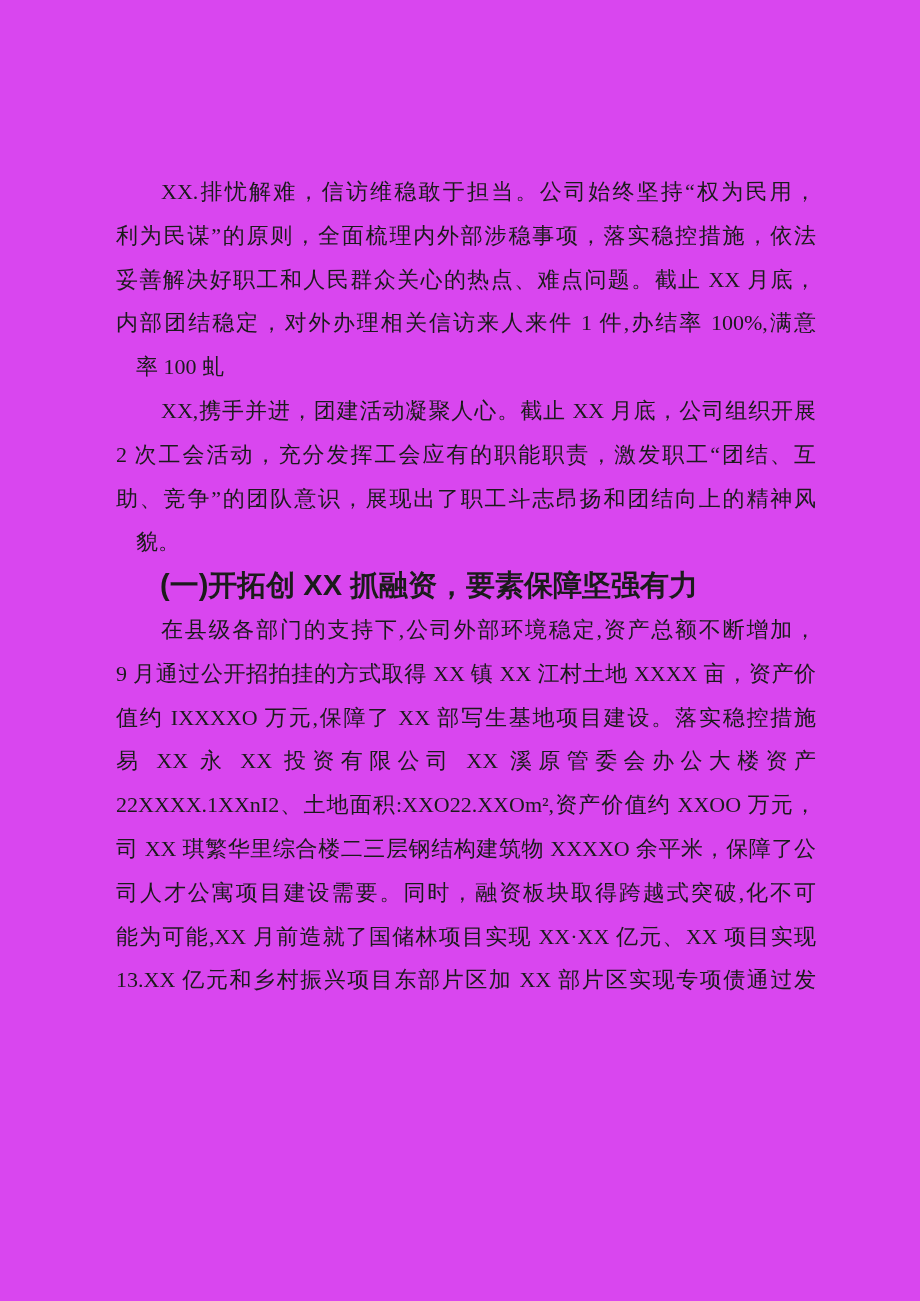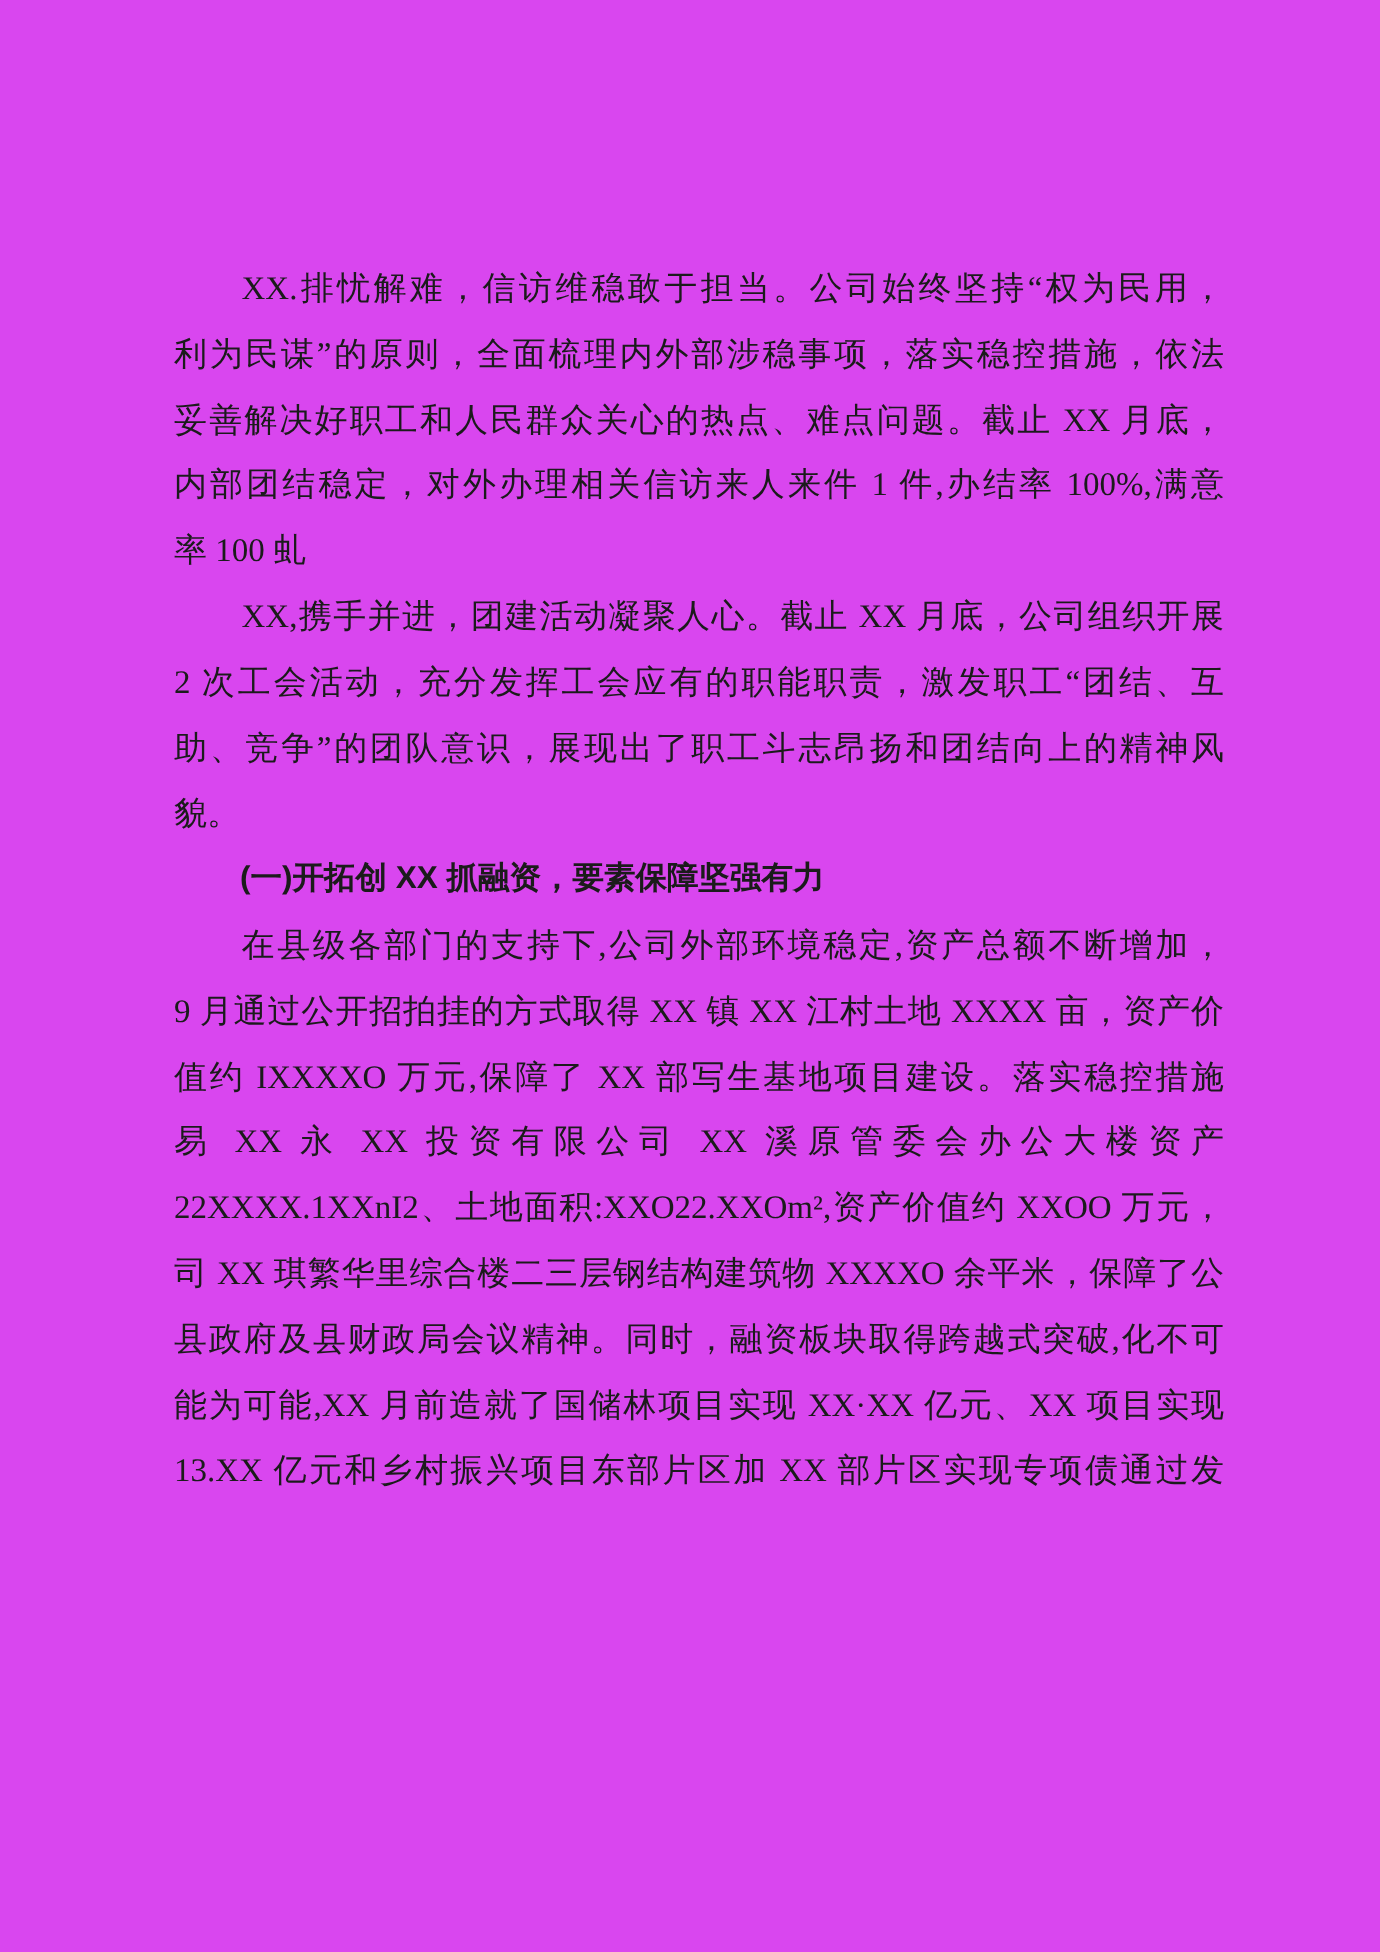--- a/index.html
+++ b/index.html
@@ -30,29 +30,30 @@
     overflow: hidden;
   }
   
   .j {
     text-align: justify;
     text-align-last: justify;
   }
   
   .nat {
     text-align: left;
+    margin-left: 20px;
   }
   
   .ind {
     text-indent: 45px;
   }
   .heading {
     font-family: "Liberation Sans", "DejaVu Sans", sans-serif;
     font-weight: bold;
-    font-size: 21px;
+    font-size: 29px;
     text-indent: 44px;
     text-align: left;
   }
 </style>
 </head>
 <body>
 
 <div class="page">
   <div class="text-block">
 
@@ -69,18 +70,18 @@
 
     <div class="line heading">(一)开拓创 XX 抓融资，要素保障坚强有力</div>
 
     <div class="line j ind">在县级各部门的支持下,公司外部环境稳定,资产总额不断增加，</div>
     <div class="line j">9 月通过公开招拍挂的方式取得 XX 镇 XX 江村土地 XXXX 亩，资产价</div>
     <div class="line j">值约 IXXXXO 万元,保障了 XX 部写生基地项目建设。落实稳控措施</div>
     <div class="line j">易 XX 永 XX 投资有限公司 XX 溪原管委会办公大楼资产</div>
     <div class="line j">22XXXX.1XXnI2、土地面积:XXO22.XXOm²,资产价值约 XXOO 万元，保</div>
 
     <div class="line j">司 XX 琪繁华里综合楼二三层钢结构建筑物 XXXXO 余平米，保障了公</div>
-    <div class="line j">县政府及县财政局会议精神。同时，融资板块取得跨越式突破,化不可</div>
+    <div class="line j">司人才公寓项目建设需要。同时，融资板块取得跨越式突破,化不可</div>
     <div class="line j">能为可能,XX 月前造就了国储林项目实现 XX·XX 亿元、XX 项目实现</div>
     <div class="line j">13.XX 亿元和乡村振兴项目东部片区加 XX 部片区实现专项债通过发</div>
 
   </div>
 </div>
 
 </body></html>

